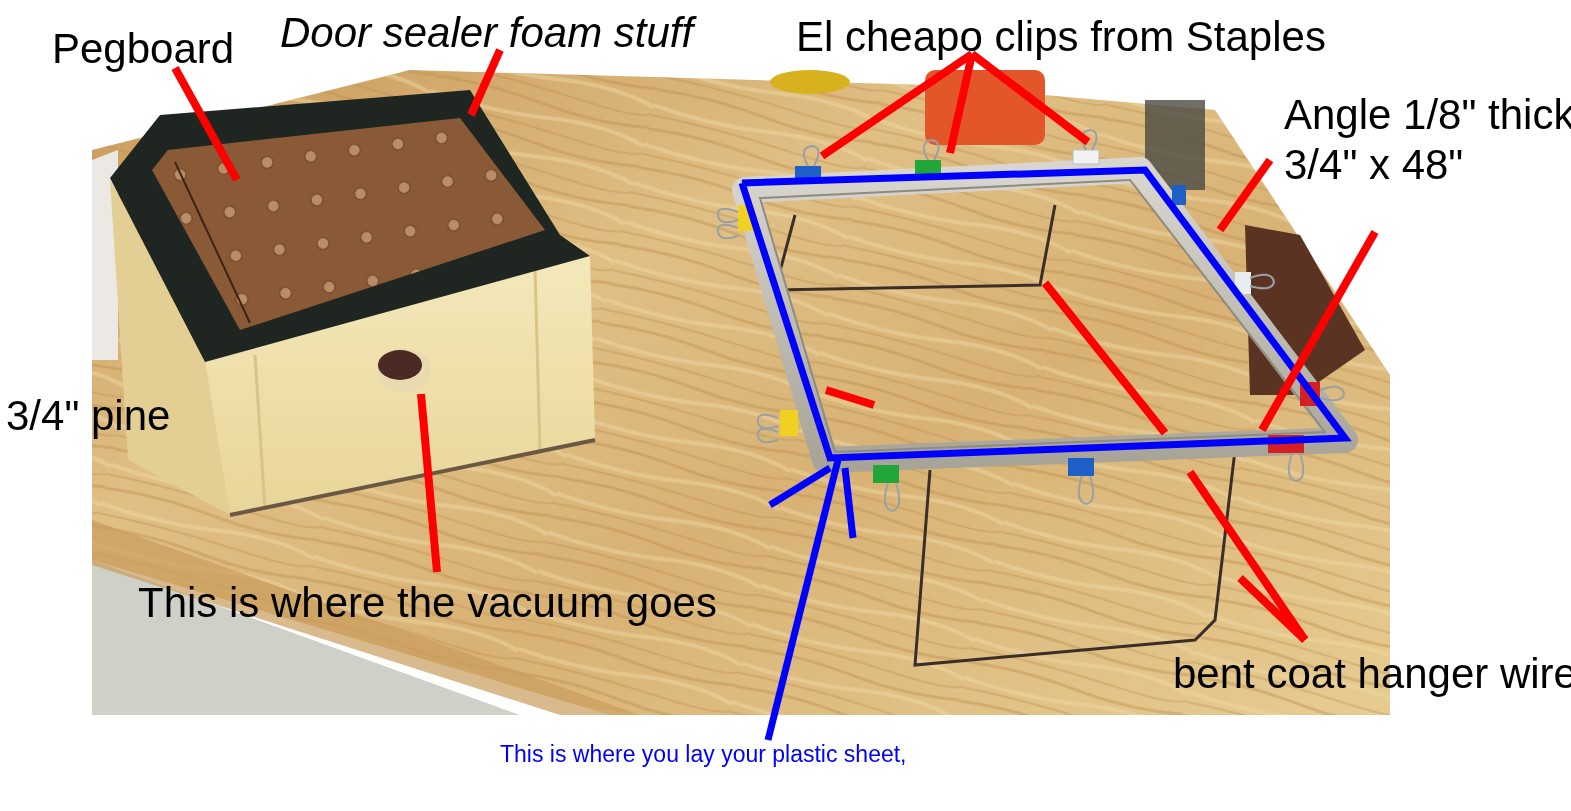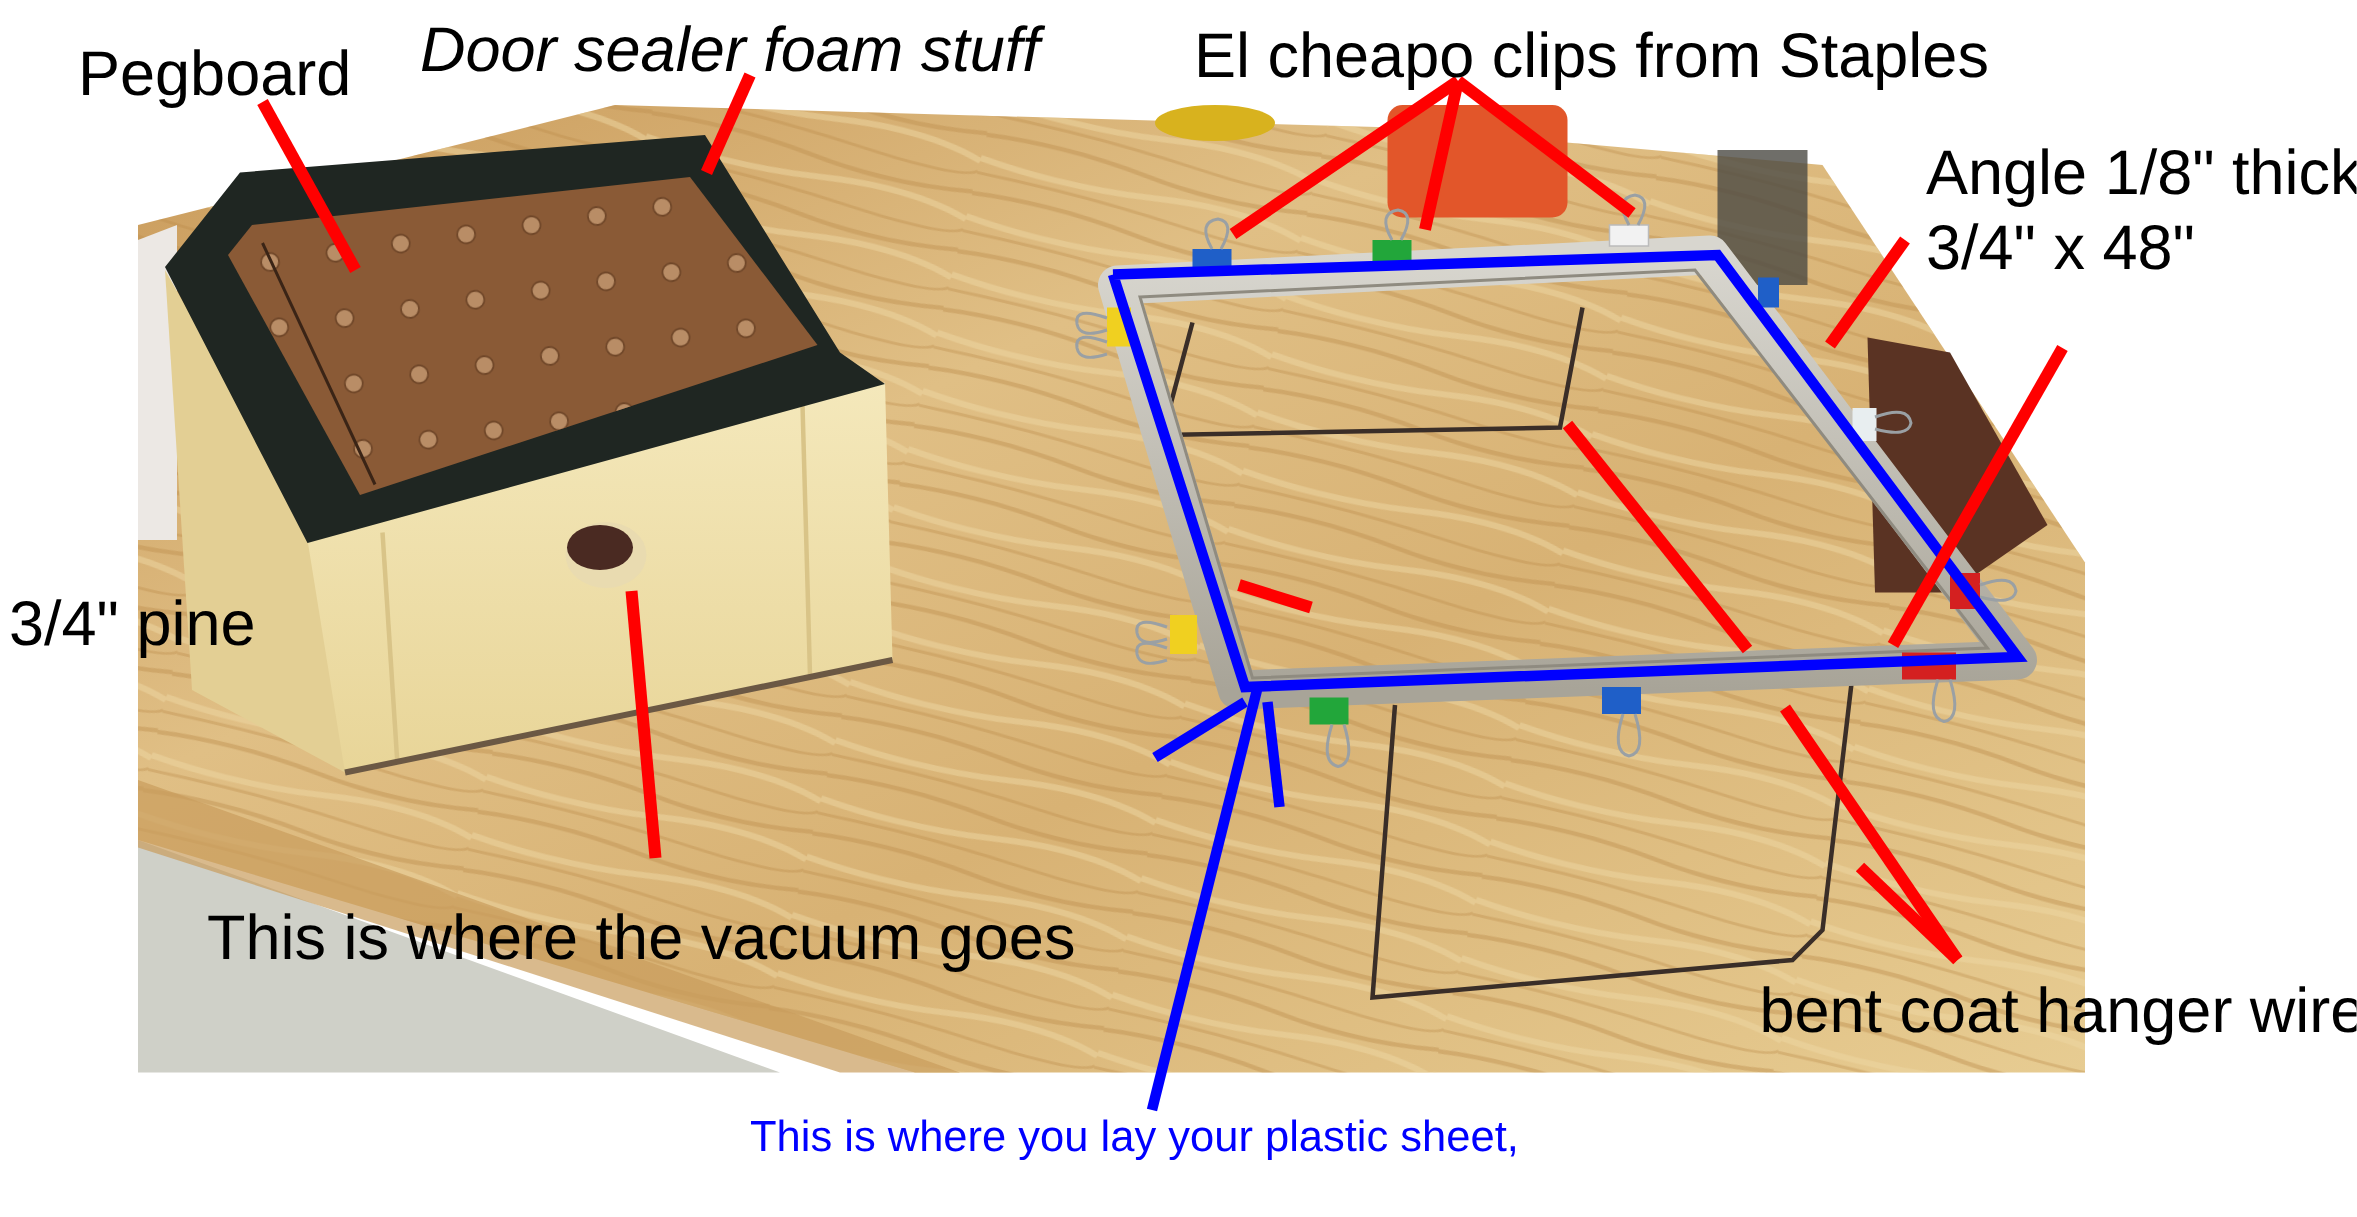--- a/index.html
+++ b/index.html
@@ -1,21 +1,21 @@
 <!DOCTYPE html>
 <html><head>
 <meta charset="utf-8">
 <style>
   html, body { margin: 0; padding: 0; background: #ffffff; }
   body { width: 1571px; height: 811px; position: relative; overflow: hidden;
          font-family: "Liberation Sans", sans-serif; }
   #scene { position: absolute; left: 0; top: 0; width: 1571px; height: 811px; }
   .label { position: absolute; color: #000; font-size: 42px; line-height: 1.1;
            white-space: nowrap; font-family: "Liberation Sans", sans-serif; }
-  .label.blue { color: #0000ff; font-size: 29px; line-height: 1.25; }
+  .label.blue { color: #0000ff; font-size: 23px; line-height: 1.25; }
   .multiline span { display: block; }
 </style>
 </head>
 <body>
 
 <svg id="scene" width="1571" height="811" viewBox="0 0 1571 811" xmlns="http://www.w3.org/2000/svg">
   <defs>
     <linearGradient id="woodGrad" x1="0" y1="0" x2="1" y2="1">
       <stop offset="0" stop-color="#c99a5a"></stop>
       <stop offset="0.35" stop-color="#e0bf85"></stop>
@@ -141,17 +141,17 @@
 </svg>
 
 <div class="label" style="left:52px; top:26px;">Pegboard</div>
 <div class="label" style="left:280px; top:10px;font-style:italic;">Door sealer foam stuff</div>
 <div class="label" style="left:796px; top:14px;">El cheapo clips from Staples</div>
 <div class="label multiline" style="left:1284px; top:90px; line-height:1.2;">
   <span>Angle 1/8" thick</span>
   <span>3/4" x 48"</span>
 </div>
 <div class="label" style="left:6px; top:393px;">3/4" pine</div>
-<div class="label" style="left:138px; top:580px;margin-top:22px;">This is where the vacuum goes</div>
+<div class="label" style="left:138px; top:580px;">This is where the vacuum goes</div>
 <div class="label" style="left:1173px; top:651px;">bent coat hanger wire</div>
 <div class="label blue multiline" style="left:500px; top:740px;">
   <span>This is where you lay your plastic sheet,</span>
 </div>
 
 </body></html>

